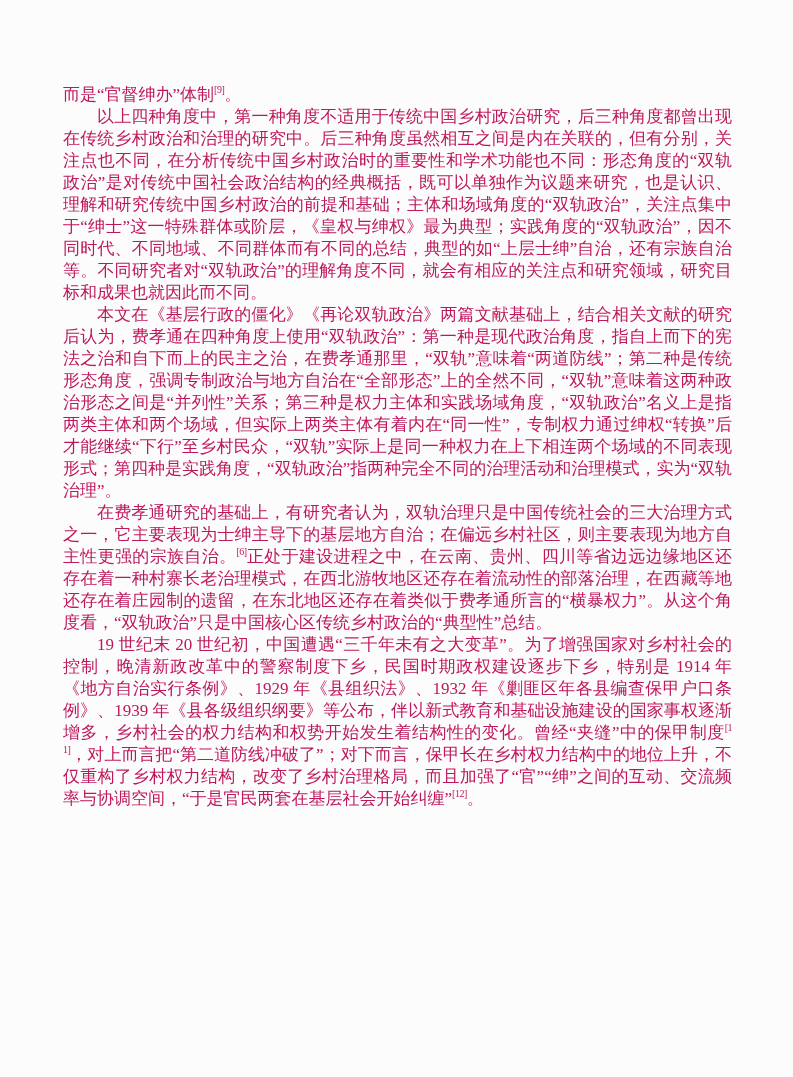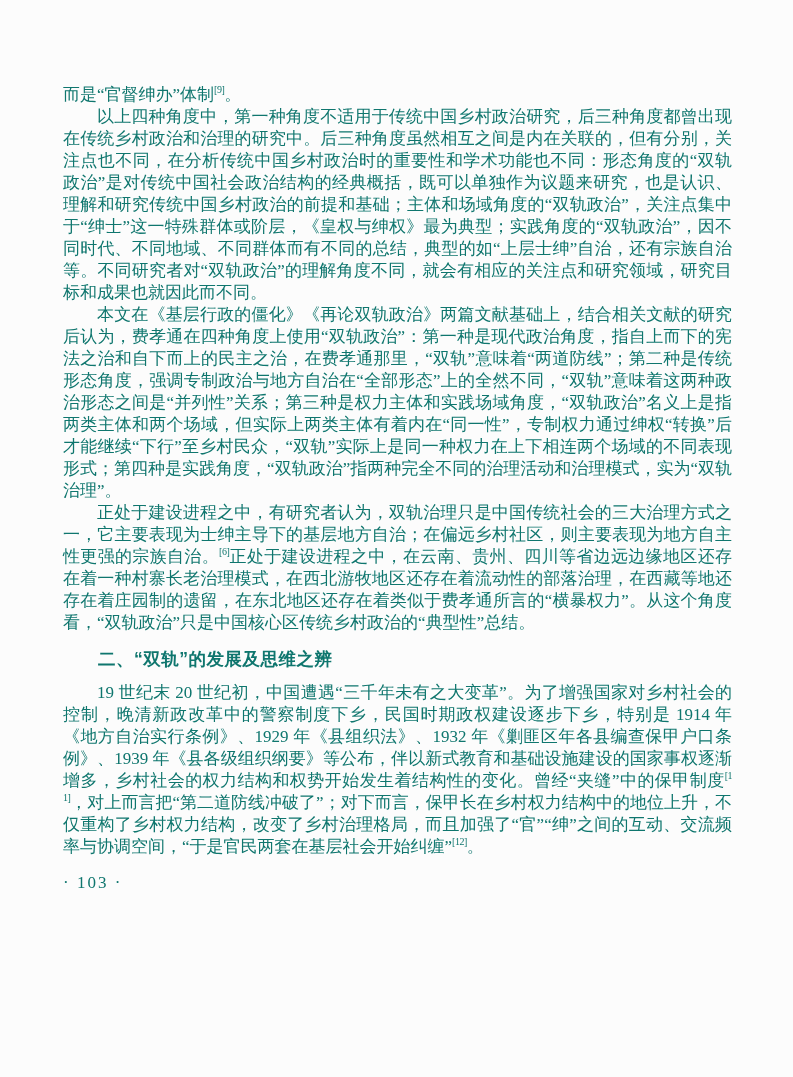--- a/index.html
+++ b/index.html
@@ -7,21 +7,21 @@
     padding: 0;
     background: #e8e8e8;
     font-family: "Liberation Serif", "DejaVu Serif", serif;
   }
   .page {
     position: relative;
     width: 793px;
     height: 1077px;
     margin: 0 auto;
     background: #fcfcfc;
-    color: #0f766e;
+    color: #be185d;
     overflow: hidden;
     box-sizing: border-box;
   }
   .text-block {
     position: absolute;
     left: 63px;
     top: 84px;
     width: 669px;
   }
   .text-block p {
@@ -67,24 +67,22 @@
 
 <div class="page">
   <div class="text-block">
 
     <p class="cont"><span>而是“官督绅办”体制</span><sup class="fnref">[9]</sup><span>。</span></p>
 
     <p class="para">以上四种角度中，第一种角度不适用于传统中国乡村政治研究，后三种角度都曾出现在传统乡村政治和治理的研究中。后三种角度虽然相互之间是内在关联的，但有分别，关注点也不同，在分析传统中国乡村政治时的重要性和学术功能也不同：形态角度的“双轨政治”是对传统中国社会政治结构的经典概括，既可以单独作为议题来研究，也是认识、理解和研究传统中国乡村政治的前提和基础；主体和场域角度的“双轨政治”，关注点集中于“绅士”这一特殊群体或阶层，《皇权与绅权》最为典型；实践角度的“双轨政治”，因不同时代、不同地域、不同群体而有不同的总结，典型的如“上层士绅”自治，还有宗族自治等。不同研究者对“双轨政治”的理解角度不同，就会有相应的关注点和研究领域，研究目标和成果也就因此而不同。</p>
 
     <p class="para">本文在《基层行政的僵化》《再论双轨政治》两篇文献基础上，结合相关文献的研究后认为，费孝通在四种角度上使用“双轨政治”：第一种是现代政治角度，指自上而下的宪法之治和自下而上的民主之治，在费孝通那里，“双轨”意味着“两道防线”；第二种是传统形态角度，强调专制政治与地方自治在“全部形态”上的全然不同，“双轨”意味着这两种政治形态之间是“并列性”关系；第三种是权力主体和实践场域角度，“双轨政治”名义上是指两类主体和两个场域，但实际上两类主体有着内在“同一性”，专制权力通过绅权“转换”后才能继续“下行”至乡村民众，“双轨”实际上是同一种权力在上下相连两个场域的不同表现形式；第四种是实践角度，“双轨政治”指两种完全不同的治理活动和治理模式，实为“双轨治理”。</p>
 
-    <p class="para"><span>正处于建设进程之中，有研究者认为，双轨治理只是中国传统社会的三大治理方式之一，它主要表现为士绅主导下的基层地方自治；在偏远乡村社区，则主要表现为地方自主性更强的宗族自治。</span><sup class="fnref">[6]</sup><span>正处于建设进程之中，在云南、贵州、四川等省边远边缘地区还存在着一种村寨长老治理模式，在西北游牧地区还存在着流动性的部落治理，在西藏等地还存在着庄园制的遗留，在东北地区还存在着类似于费孝通所言的“横暴权力”。从这个角度看，“双轨政治”只是中国核心区传统乡村政治的“典型性”总结。</span></p>
+    <p class="para"><span>在费孝通研究的基础上，有研究者认为，双轨治理只是中国传统社会的三大治理方式之一，它主要表现为士绅主导下的基层地方自治；在偏远乡村社区，则主要表现为地方自主性更强的宗族自治。</span><sup class="fnref">[6]</sup><span>正处于建设进程之中，在云南、贵州、四川等省边远边缘地区还存在着一种村寨长老治理模式，在西北游牧地区还存在着流动性的部落治理，在西藏等地还存在着庄园制的遗留，在东北地区还存在着类似于费孝通所言的“横暴权力”。从这个角度看，“双轨政治”只是中国核心区传统乡村政治的“典型性”总结。</span></p>
 
-    <p class="sec-heading">二、“双轨”的发展及思维之辨</p>
 
 
     <p class="para"><span>19 世纪末 20 世纪初，中国遭遇“三千年未有之大变革”。为了增强国家对乡村社会的控制，晚清新政改革中的警察制度下乡，民国时期政权建设逐步下乡，特别是 1914 年《地方自治实行条例》、1929 年《县组织法》、1932 年《剿匪区年各县编查保甲户口条例》、1939 年《县各级组织纲要》等公布，伴以新式教育和基础设施建设的国家事权逐渐增多，乡村社会的权力结构和权势开始发生着结构性的变化。曾经“夹缝”中的保甲制度</span><sup class="fnref">[11]</sup><span>，对上而言把“第二道防线冲破了”；对下而言，保甲长在乡村权力结构中的地位上升，不仅重构了乡村权力结构，改变了乡村治理格局，而且加强了“官”“绅”之间的互动、交流频率与协调空间，“于是官民两套在基层社会开始纠缠”</span><sup class="fnref">[12]</sup><span>。</span></p>
 
 
-    <p class="page-number">· 103 ·</p>
 
   </div>
 </div>
 
 </body></html>

